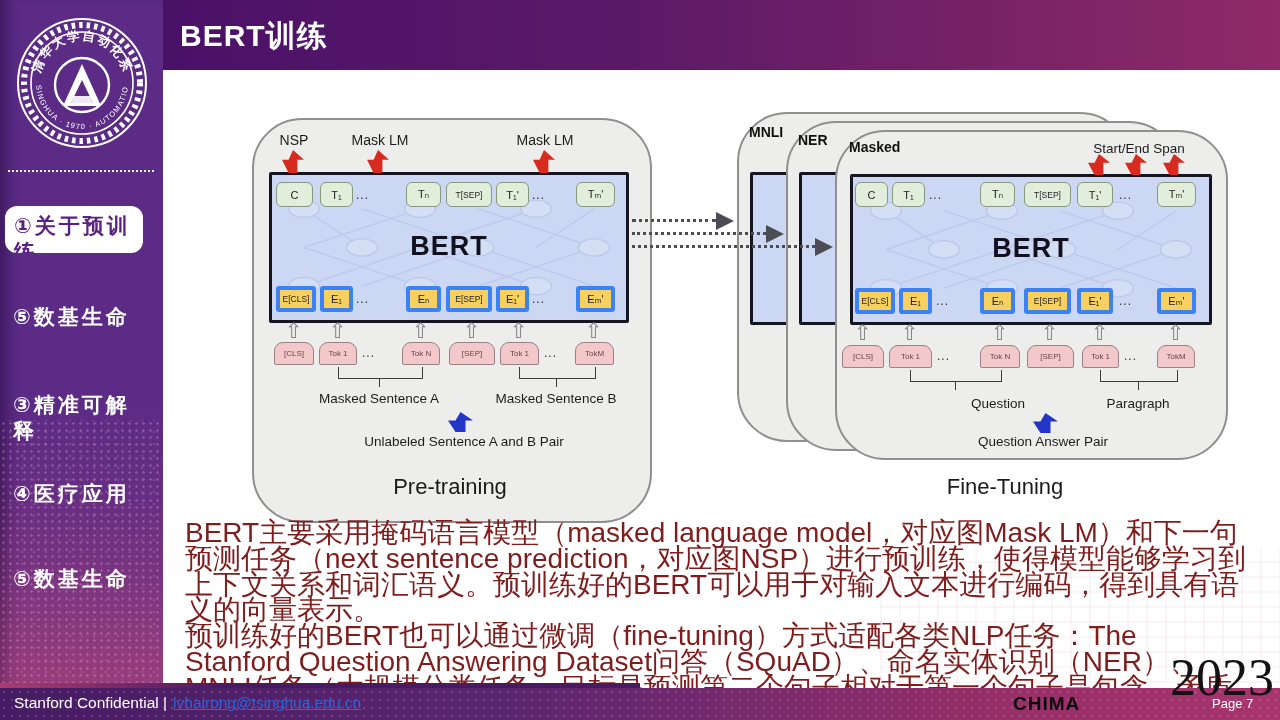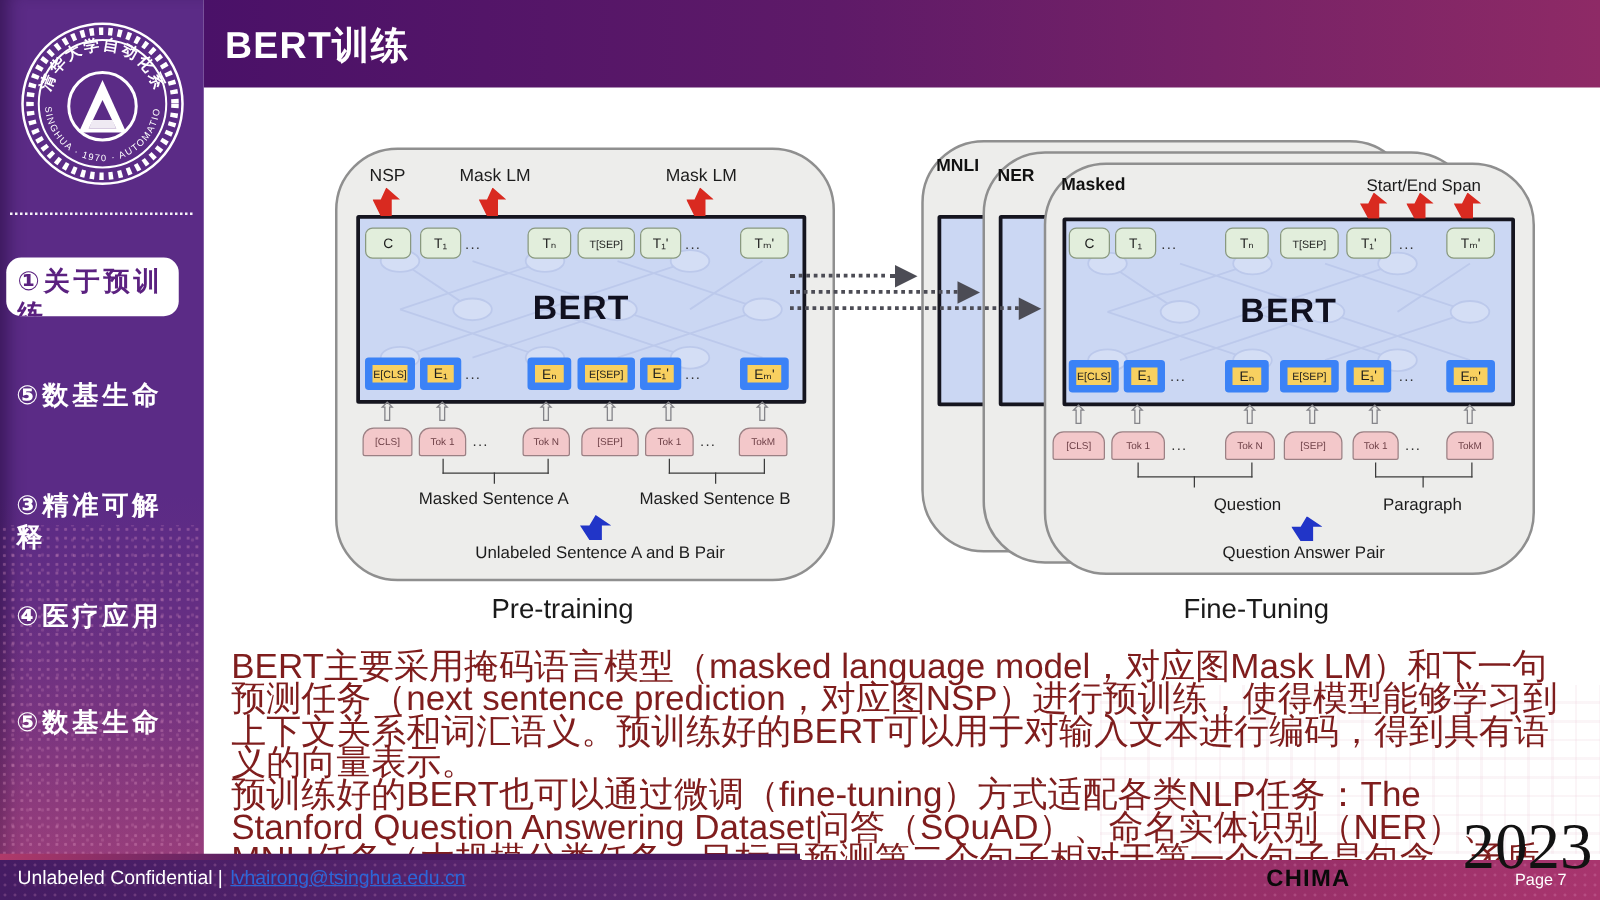--- a/index.html
+++ b/index.html
@@ -25,21 +25,21 @@
   .title{position:absolute;left:17px;top:16px;color:#fff;font-size:30px;font-weight:700;letter-spacing:1px;}
   
   .panel{position:absolute;background:#ededeb;border:2px solid #8f8f8f;border-radius:50px;box-sizing:border-box;}
   .bbox{position:absolute;background:#cbd7f3;border:3px solid #15151f;box-sizing:border-box;border-radius:2px;}
   .bert-word{position:absolute;left:0;right:0;top:50%;transform:translateY(-54%);text-align:center;
              font-size:27px;font-weight:600;letter-spacing:1px;color:#10101f;z-index:2;}
   .netsvg{position:absolute;left:0;top:0;width:100%;height:100%;z-index:1;opacity:.8;}
   .bx{position:absolute;box-sizing:border-box;display:flex;align-items:center;justify-content:center;
       font-size:11px;color:#1d1d1d;z-index:3;}
   .bx.g{background:#e2eedc;border:1px solid #89997f;border-radius:6px;}
-  .bx.y{background:#f8d060;border:6px solid #3b82f6;border-radius:3px;}
+  .bx.y{background:#f8d060;border:4px solid #3b82f6;border-radius:3px;}
   .bx.p{background:#f3c8ca;border:1px solid #9b8084;border-radius:9px 9px 2px 2px;font-size:8px;color:#6d3f46;}
   .bx.sm{font-size:8.5px;}
   .dots{position:absolute;font-size:12px;color:#333;letter-spacing:1px;z-index:3;}
   .dlabel{position:absolute;font-size:13.5px;color:#1c1c1c;text-align:center;z-index:3;}
   .arrow{position:absolute;clip-path:polygon(50% 0%,100% 42%,70% 42%,70% 100%,30% 100%,0% 42%,30% 42%);z-index:4;}
   .arrow.red{background:#d92a20;}
   .arrow.blue{background:#2135c8;}
   .garrow{position:absolute;font-size:21px;color:#85858a;z-index:2;line-height:1;}
   .bracket{position:absolute;border-left:1.5px solid #3c3c3c;border-right:1.5px solid #3c3c3c;
            border-bottom:1.5px solid #3c3c3c;height:11px;z-index:3;}
@@ -102,21 +102,21 @@
     <div class="nav-item" style="top:304px;">⑤数基生命</div>
     <div class="nav-item" style="top:392px;">③精准可解释</div>
     <div class="nav-item" style="top:481px;">④医疗应用</div>
     <div class="nav-item" style="top:566px;">⑤数基生命</div>
   </div>
 
   <div class="header">
     <div class="title">BERT训练</div>
   </div>
 
-  <div class="panel" style="left:268px;top:118px;width:400px;height:347px;z-index:2;">
+  <div class="panel" style="left:252px;top:118px;width:400px;height:405px;z-index:2;">
     <div class="dlabel" style="left:10px;top:12px;width:60px;font-size:14px;">NSP</div>
     <div class="dlabel" style="left:76px;top:12px;width:100px;font-size:14px;">Mask LM</div>
     <div class="dlabel" style="left:241px;top:12px;width:100px;font-size:14px;">Mask LM</div>
     <div class="arrow red" style="left:28px;top:30px;width:22px;height:23px;"></div>
     <div class="arrow red" style="left:113px;top:30px;width:22px;height:23px;"></div>
     <div class="arrow red" style="left:279px;top:30px;width:22px;height:23px;"></div>
 
     <div class="bbox" style="left:15px;top:52px;width:360px;height:151px;">
       <svg class="netsvg" viewBox="0 0 360 150">
         <g stroke="#b9c6ea" stroke-width="1.5" fill="none">
@@ -275,20 +275,20 @@
 
   <div class="bg-tex"></div>
   <div class="bodytext">
     <p>BERT主要采用掩码语言模型（masked language model，对应图Mask LM）和下一句预测任务（next sentence prediction，对应图NSP）进行预训练，使得模型能够学习到上下文关系和词汇语义。预训练好的BERT可以用于对输入文本进行编码，得到具有语义的向量表示。</p>
     <p>预训练好的BERT也可以通过微调（fine-tuning）方式适配各类NLP任务：The Stanford Question Answering Dataset问答（SQuAD）、命名实体识别（NER）、MNLI任务（大规模分类任务，目标是预测第二个句子相对于第一个句子是包含，矛盾还是中立）</p>
   </div>
 
   <div class="foot-stripe"></div>
   <div class="footer">
     <div class="conf">
-      <span>Unlabeled Confidential |</span><a href="#">lvhairong@tsinghua.edu.cn</a>
+      <span>Stanford Confidential |</span><a href="#">lvhairong@tsinghua.edu.cn</a>
     </div>
     <div class="chima">CHIMA</div>
     <div class="pagenum">Page 7</div>
   </div>
   <div class="year">2023</div>
 
 </div>
 
 </body></html>

